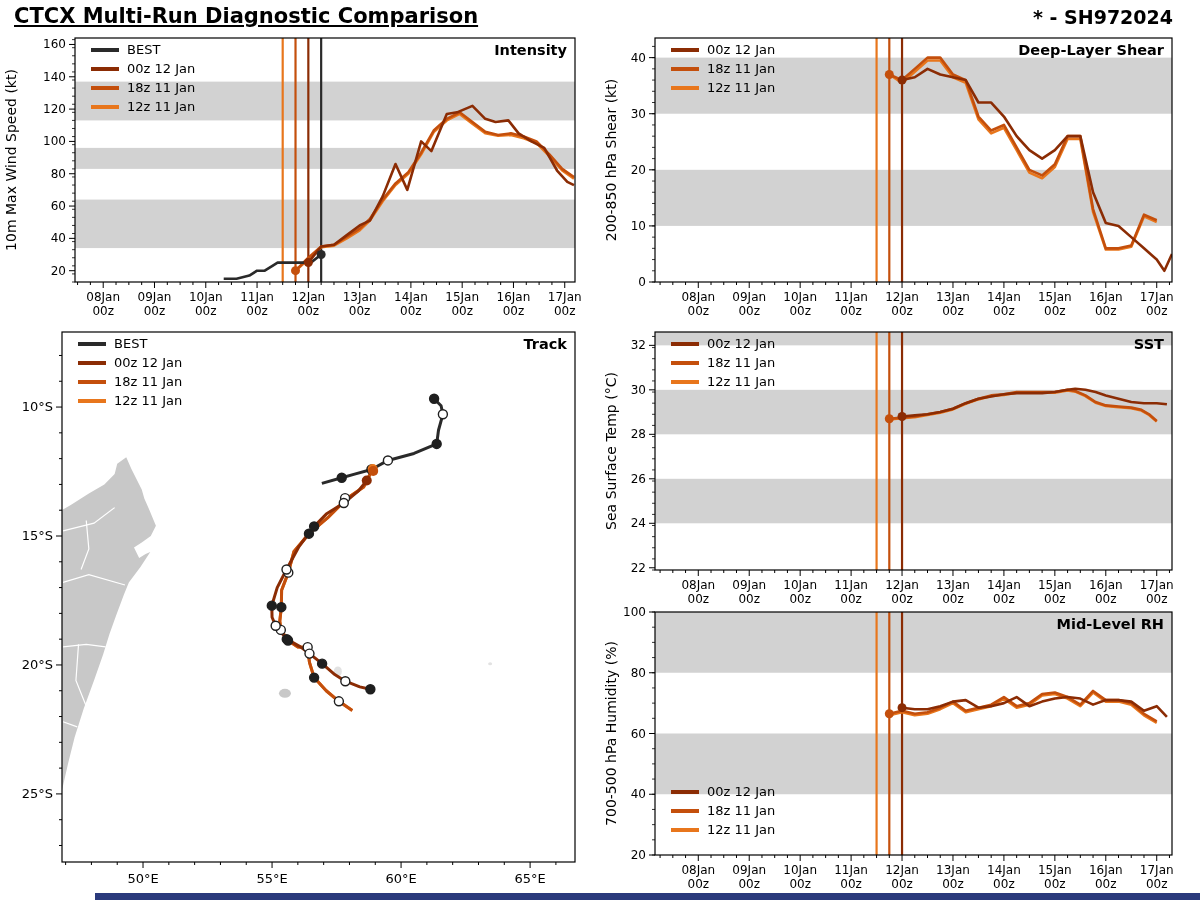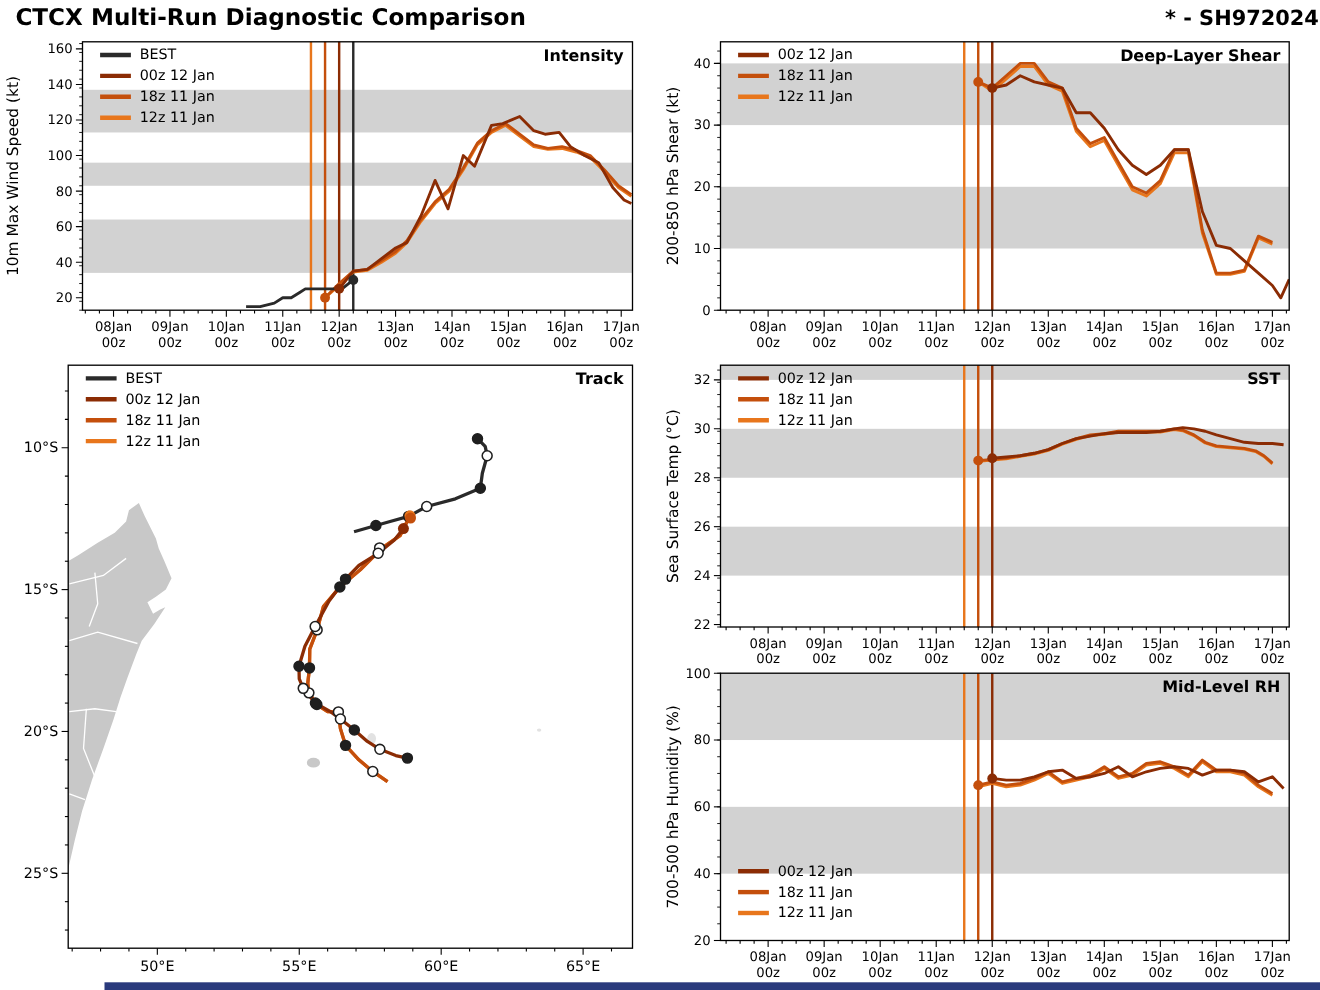--- a/index.html
+++ b/index.html
@@ -1,19 +1,19 @@
 <!DOCTYPE html>
 <html><head>
 <meta charset="utf-8">
 <style>
   html,body{margin:0;padding:0;background:#ffffff;}
   #stage{position:relative;width:1200px;height:900px;background:#fff;overflow:hidden;
          font-family:"DejaVu Sans","Liberation Sans",sans-serif;}
-  .hdr-title{position:absolute;left:14px;top:4px;font-size:21px;font-weight:bold;color:#000;}
-  .hdr-storm{position:absolute;right:1px;top:6px;font-size:19px;font-weight:bold;color:#000;}
+  .hdr-title{position:absolute;left:14px;top:4px;font-size:21px;font-weight:bold;color:#000;text-decoration:underline;}
+  .hdr-storm{position:absolute;right:27px;top:6px;font-size:19px;font-weight:bold;color:#000;}
   .panel{position:absolute;}
   #p-intensity{left:0;top:30px;}
   #p-track{left:0;top:325px;}
   #p-shear{left:600px;top:30px;}
   #p-sst{left:600px;top:325px;}
   #p-rh{left:600px;top:605px;}
   #footer-bar{position:absolute;left:95px;top:893px;width:1105px;height:7px;background:#2a3a7c;}
   #logos{position:absolute;left:10px;top:855px;width:130px;height:45px;}
   svg text{fill:#000;}
 </style>

